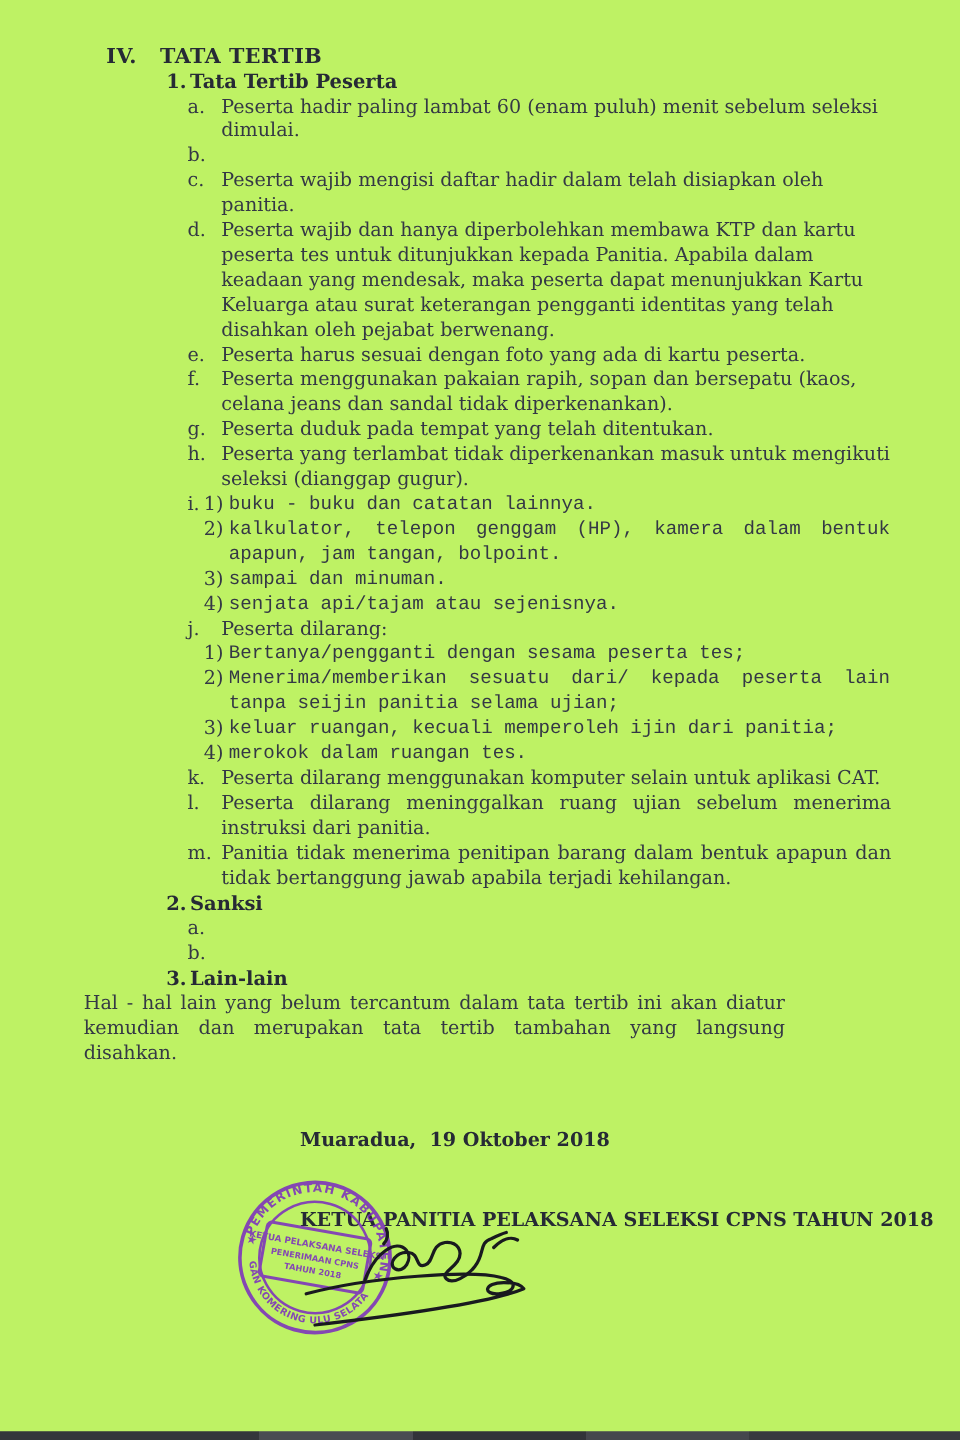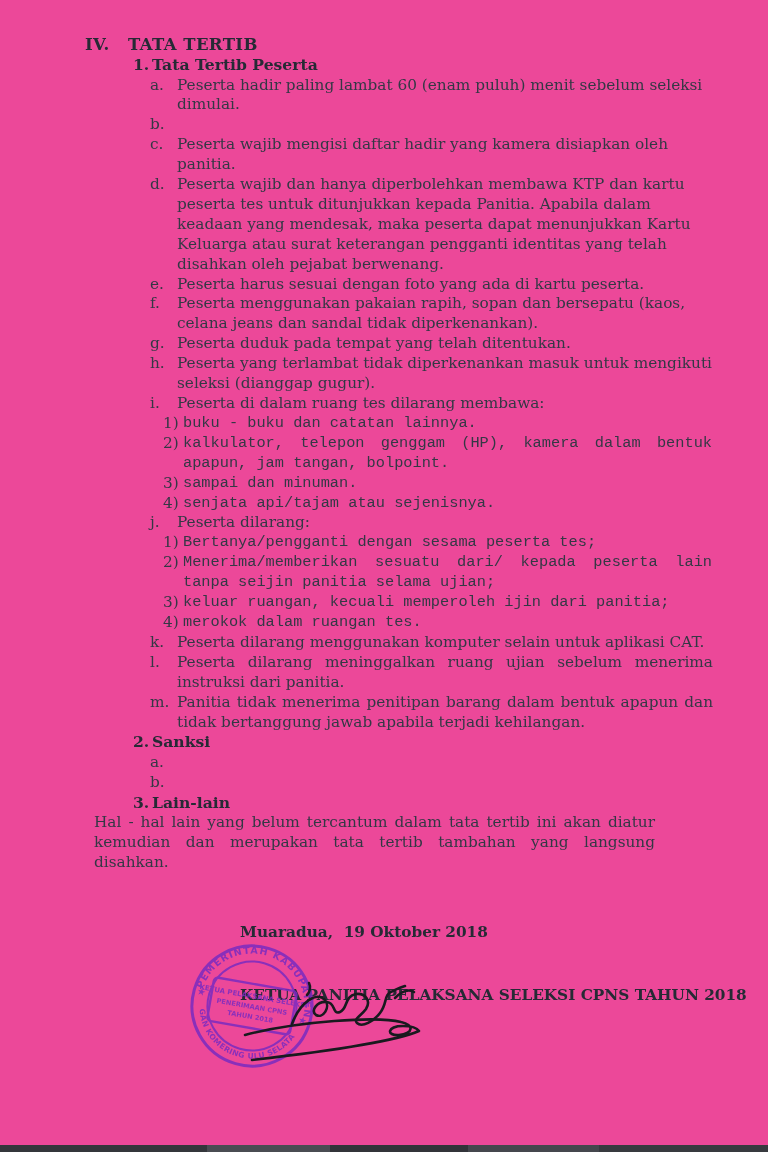--- a/index.html
+++ b/index.html
@@ -1,40 +1,40 @@
 <!DOCTYPE html>
 <html><head>
 <meta charset="utf-8">
 <style>
   html,body{margin:0;padding:0;background:#d8dae2;}
   .page{
     position:relative;
     width:768px;height:1152px;
     margin:0 auto;
-    background:#ec4899;
+    background:#bef264;
     overflow:hidden;
     font-family:"DejaVu Serif","Liberation Serif",serif;
     color:#343845;
     font-size:15.3px;
     line-height:19.9px;
   }
   .content{position:relative;padding-top:34px;}
   .doc-head{display:flex;margin-left:85px;font-weight:bold;color:#262a35;font-size:16.5px;letter-spacing:.4px;line-height:21px;}
   .doc-head .num{flex:0 0 43px;}
   .sec-head{display:flex;margin-left:133px;font-weight:bold;color:#262a35;font-size:15.6px;line-height:20.5px;}
   .sec-head .num{flex:0 0 19px;}
   .item{display:flex;margin-left:150px;}
   .item > .m{flex:0 0 27px;}
   .item > .t{flex:1;max-width:536px;}
   .subs{margin-left:-14px;}
   .sub{display:flex;}
   .sub > .sm{flex:0 0 20px;}
   .sub > .st{flex:1;max-width:529px;font-family:Liberation Mono, monospace;}
   .just{text-align:justify;}
-  .sec3-para{margin-left:94px;max-width:561px;text-align:justify;}
+  .sec3-para{margin-left:67px;max-width:561px;text-align:justify;}
   .sig-block{margin-left:240px;margin-top:6px;font-weight:bold;color:#262a35;line-height:21.3px;white-space:pre;}
   .sig-gap{height:52px;}
   .stamp-svg{position:absolute;left:180px;top:934px;}
   .sign-svg{position:absolute;left:230px;top:975px;}
   .scan-bar{
     position:absolute;left:0;right:0;bottom:0;height:7px;
     background:linear-gradient(90deg,
       #34363b 0%, #34363b 27%, #4a4c52 27%, #4a4c52 43%,
       #323439 43%, #323439 61%, #45474d 61%, #45474d 78%,
       #383a3f 78%, #383a3f 100%);
@@ -58,21 +58,21 @@
 
     <div class="item">
       <span class="m">a.</span>
       <div class="t">Peserta hadir paling lambat 60 (enam puluh) menit sebelum seleksi dimulai.</div>
     </div>
     <div class="item">
       <span class="m">b.</span>
     </div>
     <div class="item">
       <span class="m">c.</span>
-      <div class="t">Peserta wajib mengisi daftar hadir yang kamera disiapkan oleh panitia.</div>
+      <div class="t">Peserta wajib mengisi daftar hadir dalam telah disiapkan oleh panitia.</div>
     </div>
     <div class="item">
       <span class="m">d.</span>
       <div class="t">Peserta wajib dan hanya diperbolehkan membawa KTP dan kartu peserta tes untuk ditunjukkan kepada Panitia. Apabila dalam keadaan yang mendesak, maka peserta dapat menunjukkan Kartu Keluarga atau surat keterangan pengganti identitas yang telah disahkan oleh pejabat berwenang.</div>
     </div>
     <div class="item">
       <span class="m">e.</span>
       <div class="t">Peserta harus sesuai dengan foto yang ada di kartu peserta.</div>
     </div>
     <div class="item">
@@ -84,21 +84,20 @@
       <div class="t">Peserta duduk pada tempat yang telah ditentukan.</div>
     </div>
     <div class="item">
       <span class="m">h.</span>
       <div class="t">Peserta yang terlambat tidak diperkenankan masuk untuk mengikuti seleksi (dianggap gugur).</div>
     </div>
 
     <div class="item">
       <span class="m">i.</span>
       <div class="t">
-        <div>Peserta di dalam ruang tes dilarang membawa:</div>
         <div class="subs">
           <div class="sub">
             <span class="sm">1)</span>
             <div class="st">buku - buku dan catatan lainnya.</div>
           </div>
           <div class="sub">
             <span class="sm">2)</span>
             <div class="st just">kalkulator, telepon genggam (HP), kamera dalam bentuk apapun, jam tangan, bolpoint.</div>
           </div>
           <div class="sub">

